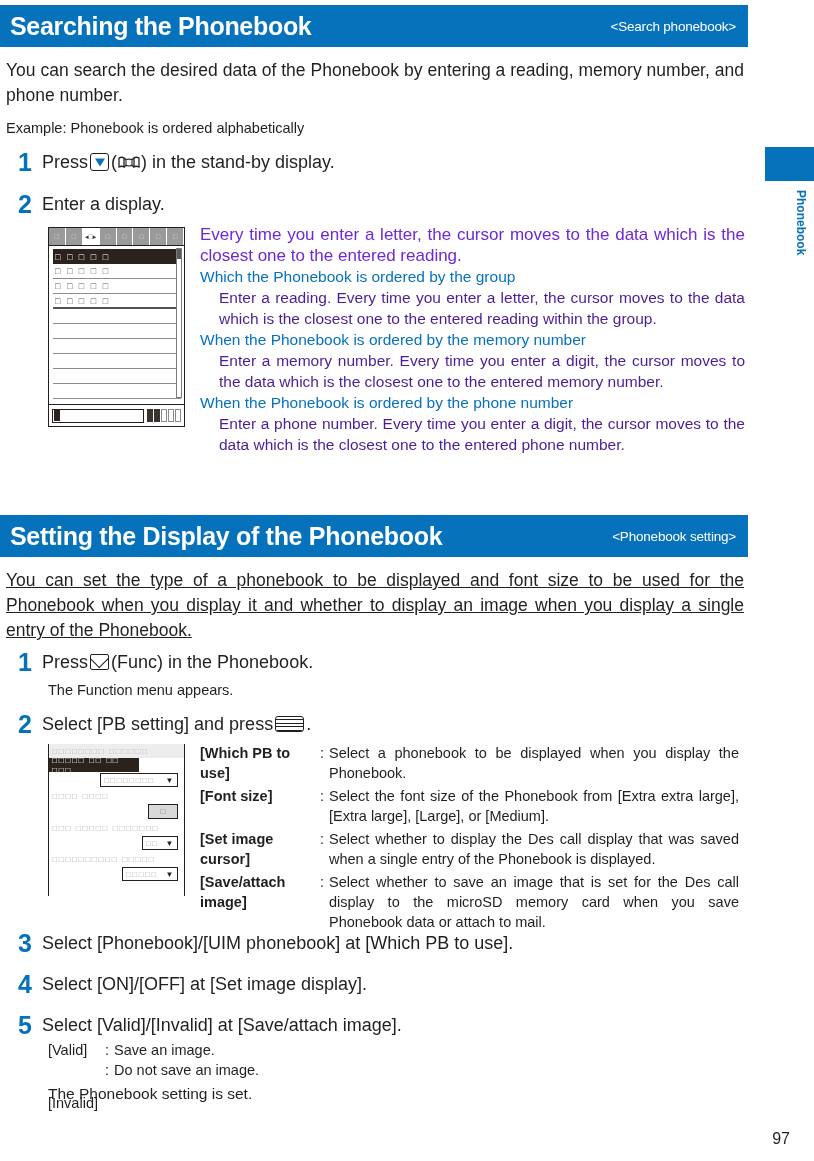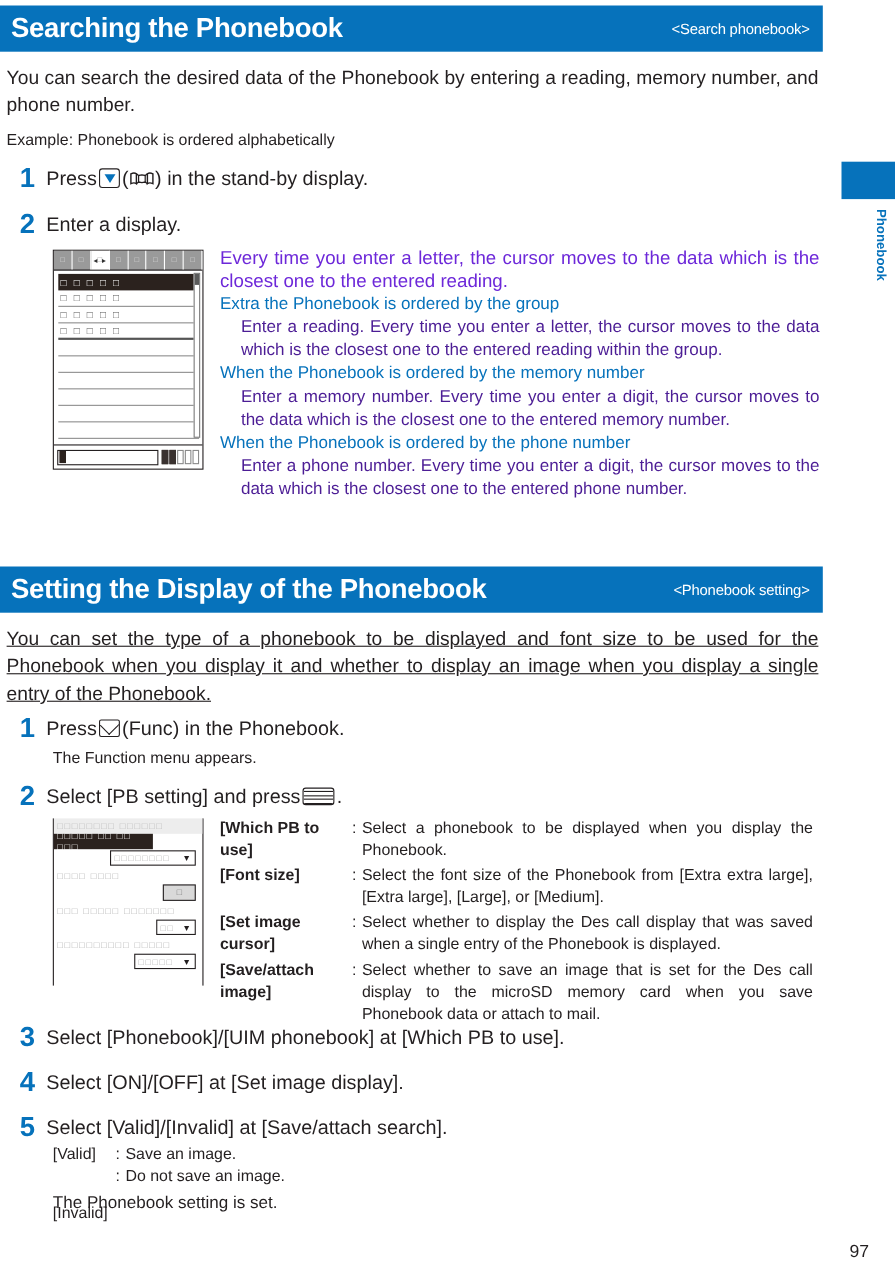--- a/index.html
+++ b/index.html
@@ -433,21 +433,21 @@
       <div class="ps-ic dark"></div>
       <div class="ps-ic"></div>
       <div class="ps-ic"></div>
       <div class="ps-ic"></div>
     </div>
   </div>
 </div>
 
 <div style="position:absolute; left:200px; top:224px; width:545px;">
   <div class="desc-main">Every time you enter a letter, the cursor moves to the data which is the closest one to the entered reading.</div>
-  <div class="sub-head">Extra the Phonebook is ordered by the group</div>
+  <div class="sub-head">Which the Phonebook is ordered by the group</div>
   <div class="sub-body">Enter a reading. Every time you enter a letter, the cursor moves to the data which is the closest one to the entered reading within the group.</div>
   <div class="sub-head">When the Phonebook is ordered by the memory number</div>
   <div class="sub-body">Enter a memory number. Every time you enter a digit, the cursor moves to the data which is the closest one to the entered memory number.</div>
   <div class="sub-head">When the Phonebook is ordered by the phone number</div>
   <div class="sub-body">Enter a phone number. Every time you enter a digit, the cursor moves to the data which is the closest one to the entered phone number.</div>
 </div>
 
 <div class="section-bar" style="top:515px;">
   <div class="section-title">Setting the Display of the Phonebook</div>
   <div class="section-tag">&lt;Phonebook setting&gt;</div>
@@ -536,21 +536,21 @@
   <div class="step-text">Select [Phonebook]/[UIM phonebook] at [Which PB to use].</div>
 </div>
 
 <div class="step" style="left:18px; top:972px;">
   <div class="step-num">4</div>
   <div class="step-text">Select [ON]/[OFF] at [Set image display].</div>
 </div>
 
 <div class="step" style="left:18px; top:1013px;">
   <div class="step-num">5</div>
-  <div class="step-text">Select [Valid]/[Invalid] at [Save/attach search].</div>
+  <div class="step-text">Select [Valid]/[Invalid] at [Save/attach image].</div>
 </div>
 
 <div class="deflist" style="left:48px; top:1040px; width:400px;">
   <div class="defrow">
     <div class="defterm" style="width:52px; font-weight:normal;">[Valid]</div>
     <div class="defcolon">:</div>
     <div class="defdesc" style="text-align:left;">Save an image.</div>
   </div>
   <div class="defrow">
     <div class="defterm" style="width:52px; font-weight:normal;margin-top:33px;">[Invalid]</div>

